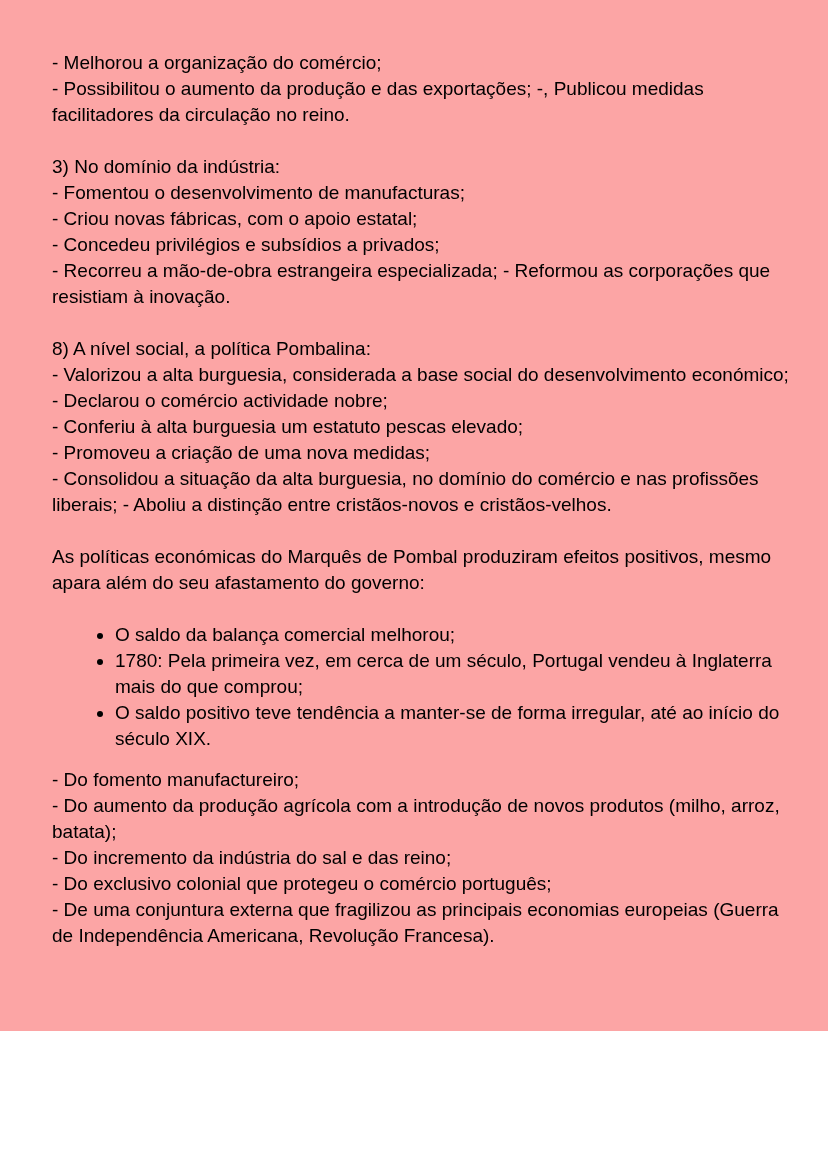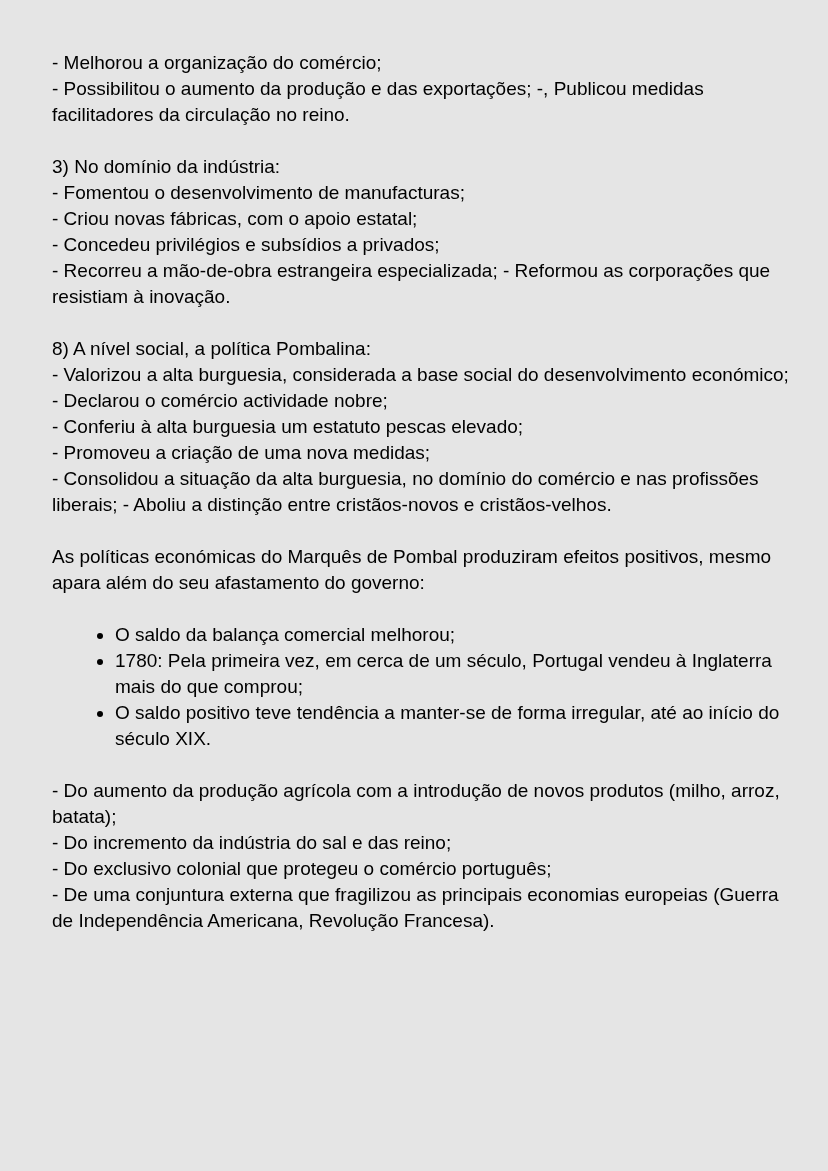--- a/index.html
+++ b/index.html
@@ -3,39 +3,39 @@
 <meta charset="utf-8">
 <style>
   html, body {
     margin: 0;
     padding: 0;
     background: #ffffff;
   }
   .page {
     position: relative;
     width: 828px;
-    height: 1171px;
+    height: 1031px;
     box-sizing: border-box;
-    background: #e5e5e5;
+    background: #fca5a5;
     color: #000000;
     font-family: "Liberation Sans", sans-serif;
     font-size: 19px;
     line-height: 26px;
     padding: 50px 36px 0 52px;
     overflow: hidden;
   }
   .para {
     margin: 0 0 26px 0;
   }
   .line {
     margin: 0;
   }
   ul.bullets {
     list-style: disc outside;
-    margin: 0 0 26px 0;
+    margin: 0 0 15px 0;
     padding: 0 0 0 63px;
   }
   ul.bullets li {
     margin: 0;
     padding: 0;
   }
 </style>
 </head>
 <body>
 
@@ -67,19 +67,20 @@
     <div class="line">As políticas económicas do Marquês de Pombal produziram efeitos positivos, mesmo apara além do seu afastamento do governo:</div>
   </div>
 
   <ul class="bullets">
     <li>O saldo da balança comercial melhorou;</li>
     <li>1780: Pela primeira vez, em cerca de um século, Portugal vendeu à Inglaterra mais do que comprou;</li>
     <li>O saldo positivo teve tendência a manter-se de forma irregular, até ao início do século XIX.</li>
   </ul>
 
   <div class="para">
+    <div class="line">- Do fomento manufactureiro;</div>
     <div class="line">- Do aumento da produção agrícola com a introdução de novos produtos (milho, arroz, batata);</div>
     <div class="line">- Do incremento da indústria do sal e das reino;</div>
     <div class="line">- Do exclusivo colonial que protegeu o comércio português;</div>
     <div class="line">- De uma conjuntura externa que fragilizou as principais economias europeias (Guerra de Independência Americana, Revolução Francesa).</div>
   </div>
 
 </div>
 
 </body></html>

